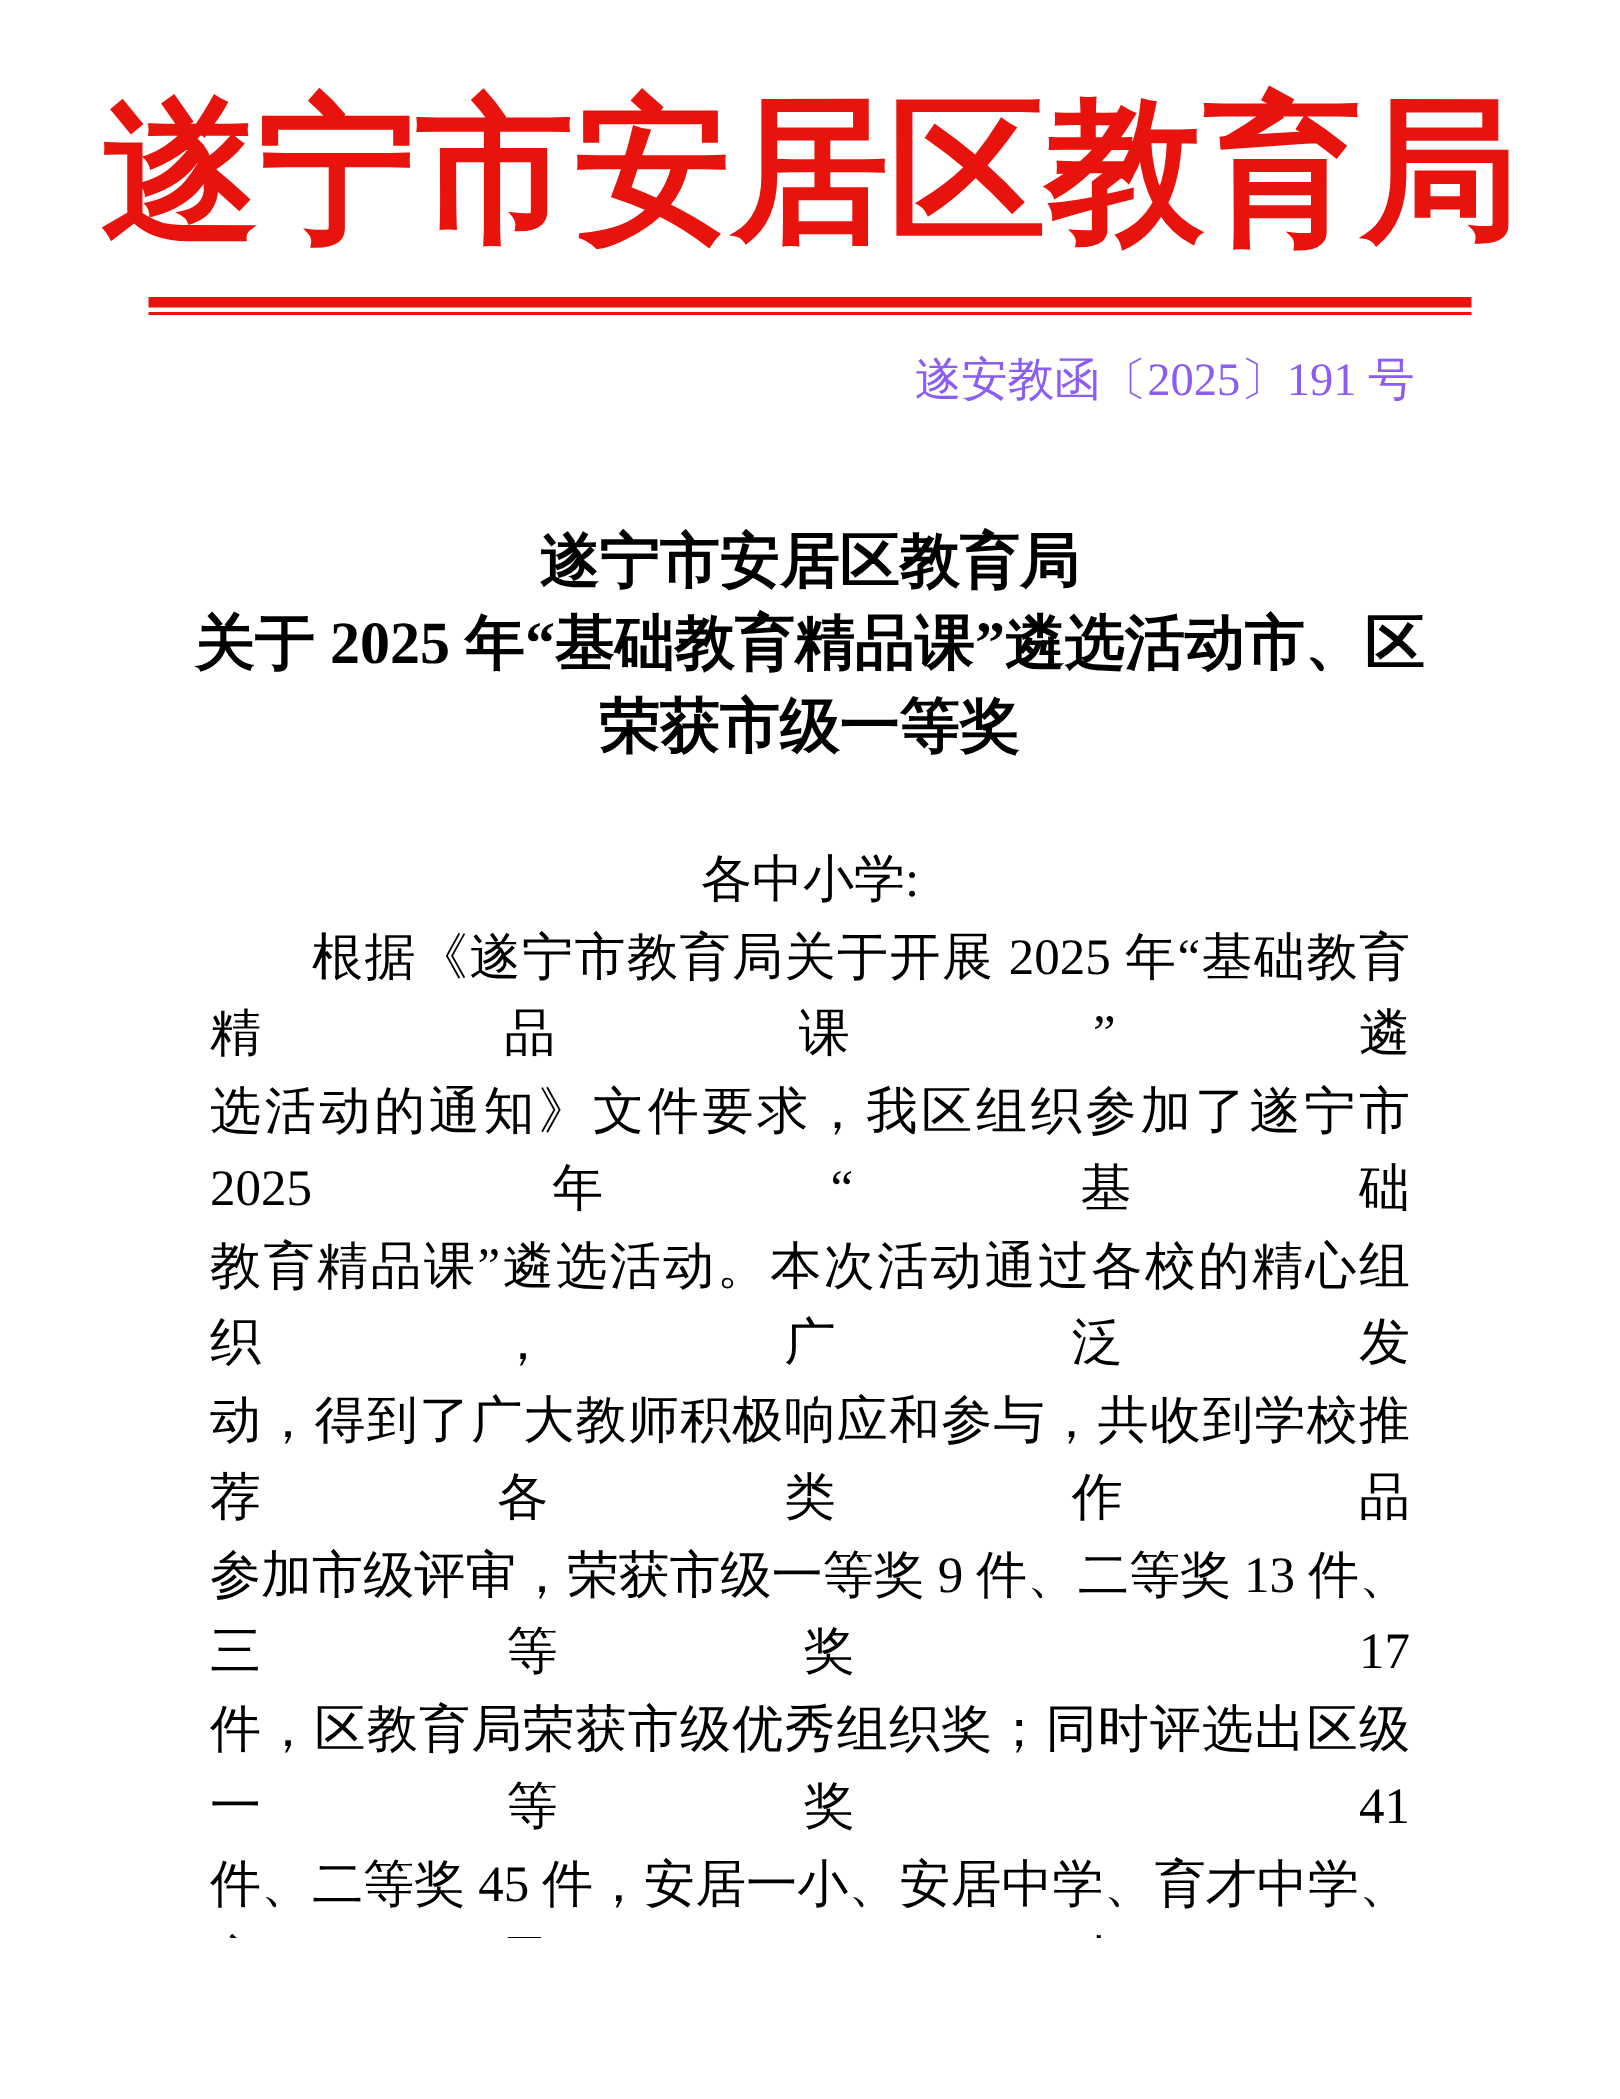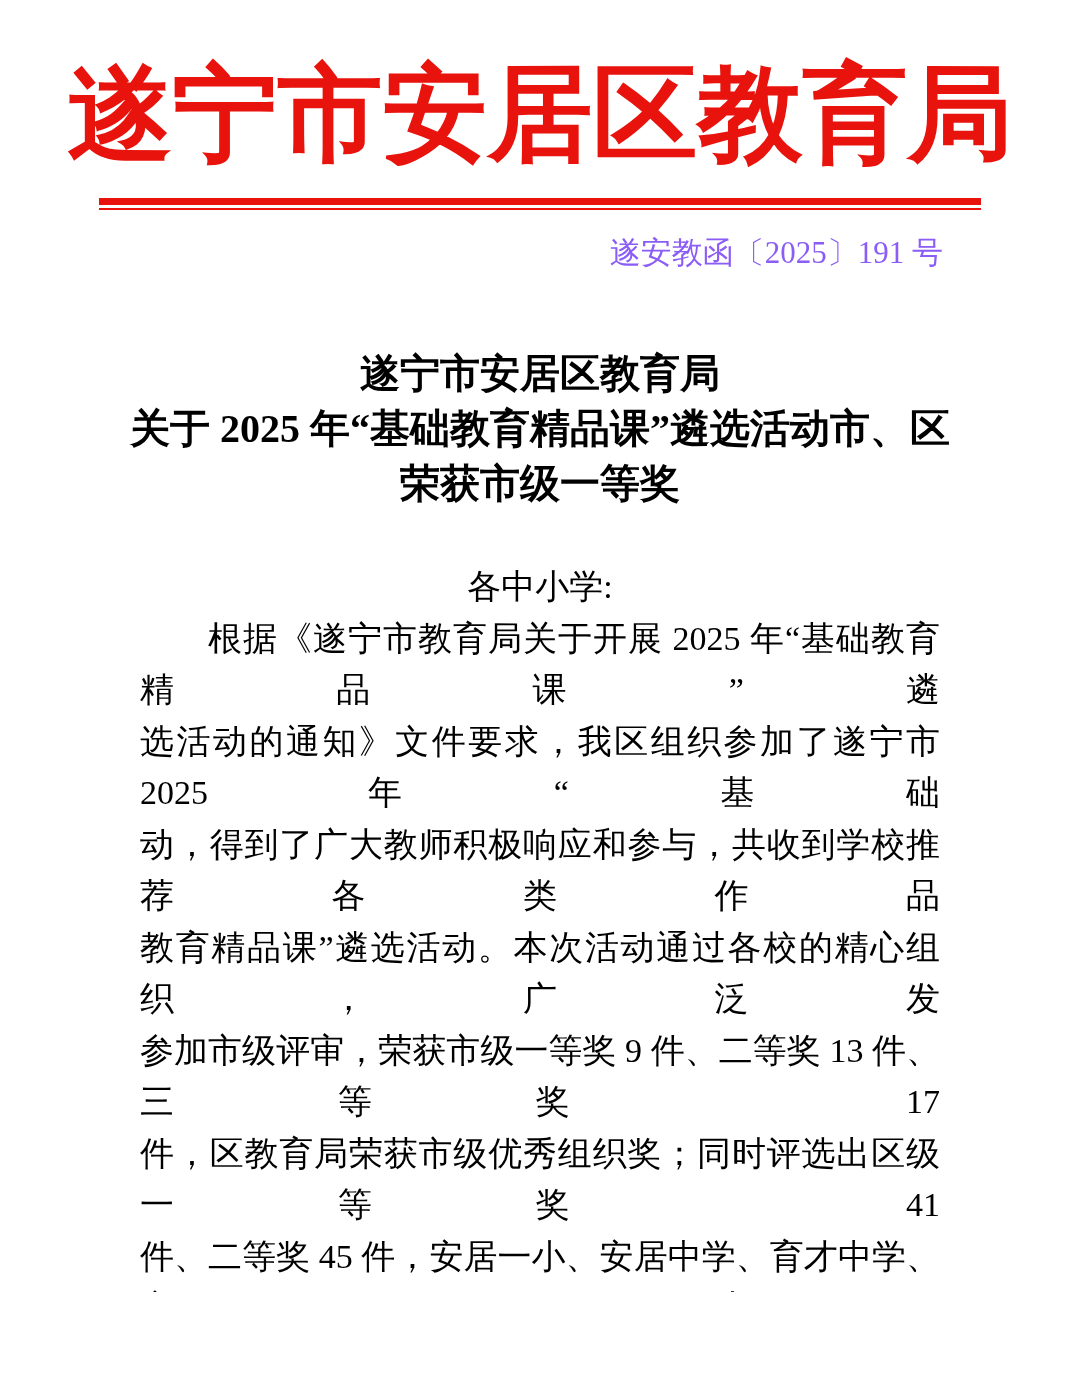--- a/index.html
+++ b/index.html
@@ -117,22 +117,22 @@
   <div class="doc-title">
     <div>遂宁市安居区教育局</div>
     <div>关于 2025 年“基础教育精品课”遴选活动市、区</div>
     <div>荣获市级一等奖</div>
   </div>
 
   <div class="doc-body">
       <div class="bline">各中小学:</div>
       <div class="bline indent justify">根据《遂宁市教育局关于开展 2025 年“基础教育精品课”遴</div>
       <div class="bline justify">选活动的通知》文件要求，我区组织参加了遂宁市 2025 年“基础</div>
+      <div class="bline justify">教育精品课”遴选活动。本次活动通过各校的精心组织，广泛发</div>
       <div class="bline justify">动，得到了广大教师积极响应和参与，共收到学校推荐各类作品</div>
-      <div class="bline justify">教育精品课”遴选活动。本次活动通过各校的精心组织，广泛发</div>
       <div class="bline justify">参加市级评审，荣获市级一等奖 9 件、二等奖 13 件、三等奖 17</div>
       <div class="bline justify">件，区教育局荣获市级优秀组织奖；同时评选出区级一等奖 41</div>
       <div class="bline justify">件、二等奖 45 件，安居一小、安居中学、育才中学、安居三小、</div>
     </div>
 
   <div class="rules-bottom">
     <div class="rule-thin"></div>
     <div class="rule-gap"></div>
     <div class="rule-thick"></div>
   </div>

